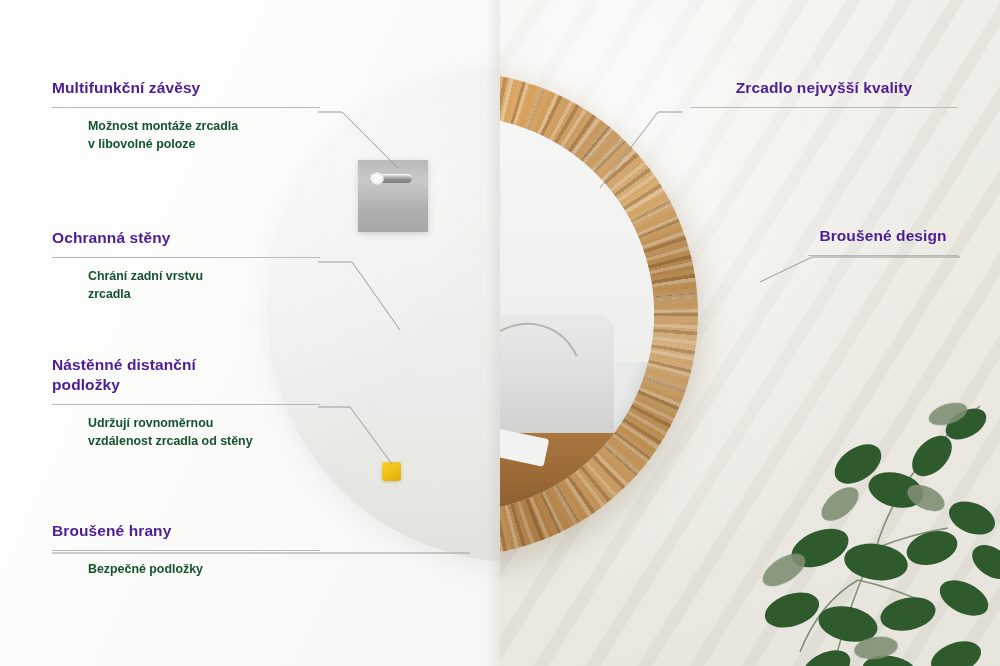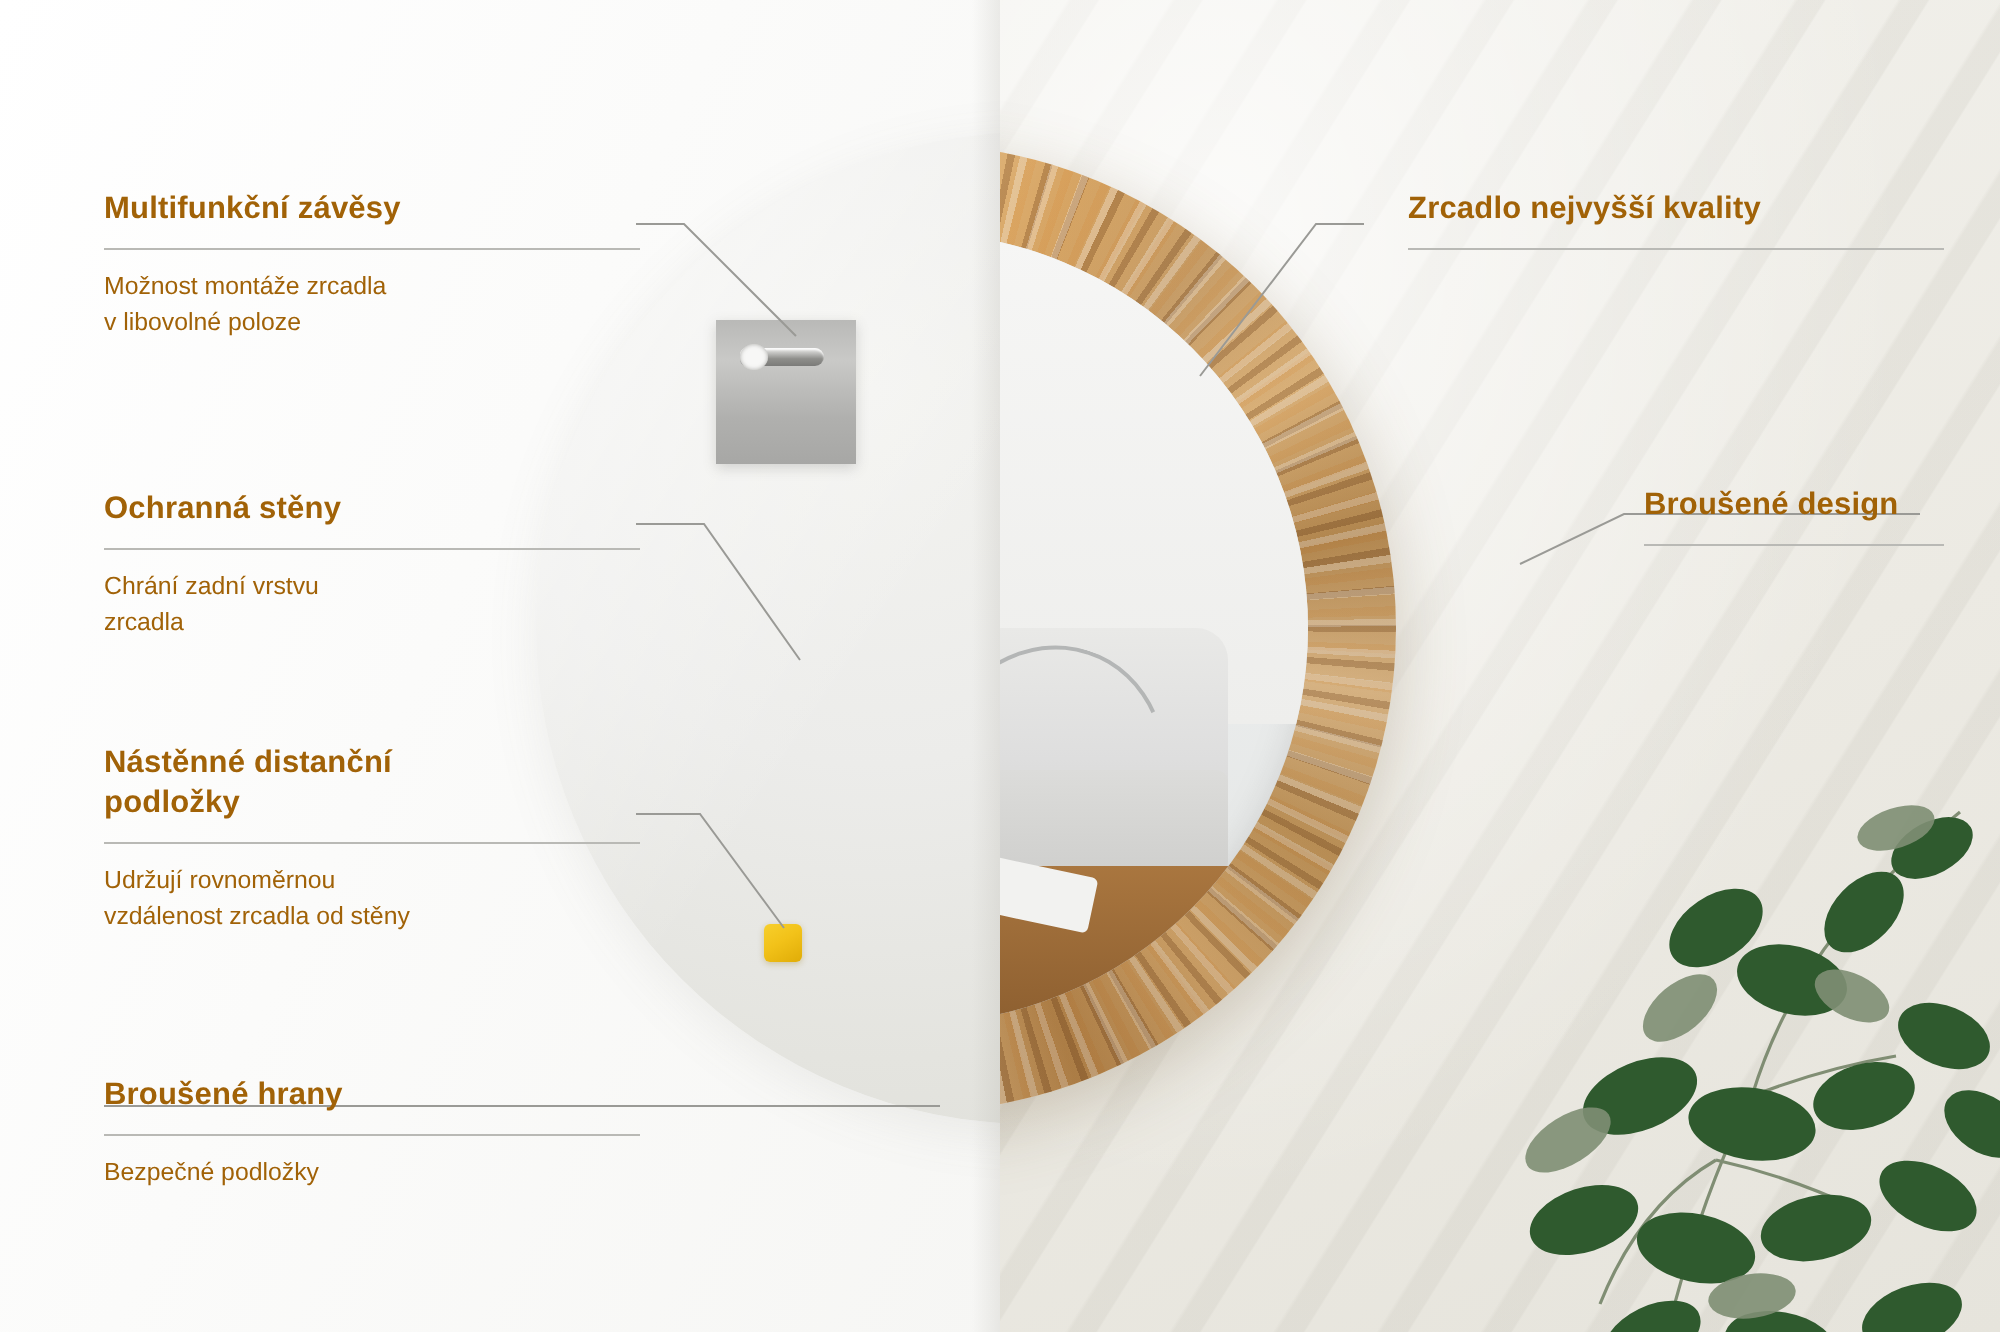--- a/index.html
+++ b/index.html
@@ -185,31 +185,31 @@
 
   
   .plant{position:absolute;right:-10px;bottom:-16px;width:330px;height:330px;}
 
   
   .leaders{position:absolute;left:0;top:0;width:1000px;height:666px;pointer-events:none;}
 
   
   .callout{position:absolute;}
   .callout h3{
-    font-size:15.5px; font-weight:bold; color:#a16207;
-    letter-spacing:.1px; line-height:1.28;margin-top:17px;
+    font-size:15.5px; font-weight:bold; color:#4c1d95;
+    letter-spacing:.1px; line-height:1.28;
   }
   .callout .rule{
     height:1px; background:#b9b9b5; margin:9px 0 10px 0;
   }
   .callout p{
-    font-size:12.4px; color:#a16207; line-height:1.45; font-weight:normal;
+    font-size:12.4px; color:#14532d; line-height:1.45; font-weight:bold;margin-left:36px;
   }
   .c-left{ left:52px; width:268px; text-align:left; }
-  .c-right{ right:28px; width:268px; text-align:left; }
+  .c-right{ right:42px; width:268px; text-align:center; }
 </style>
 </head>
 <body>
 
 <div class="stage">
 
   <div class="panel-left">
     <div class="back-disc"></div>
 
     <div class="hanger-plate">

